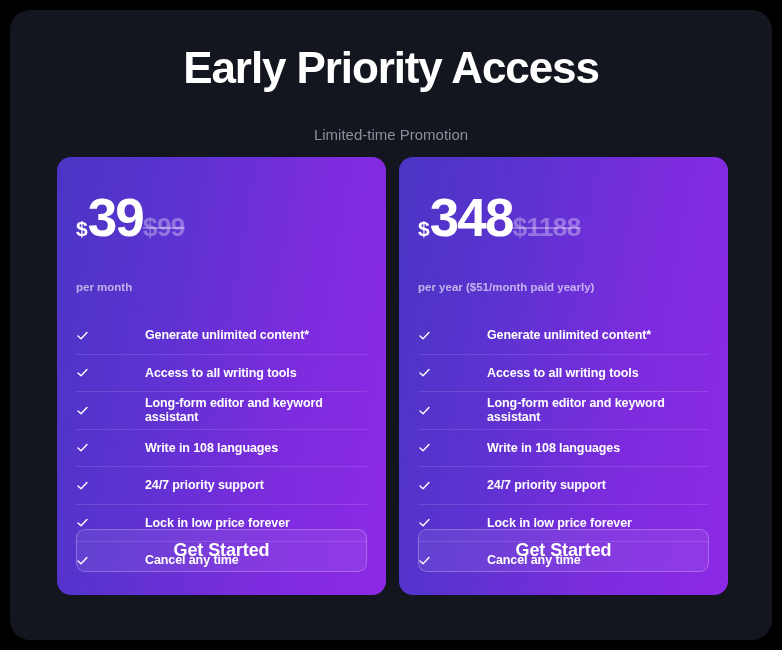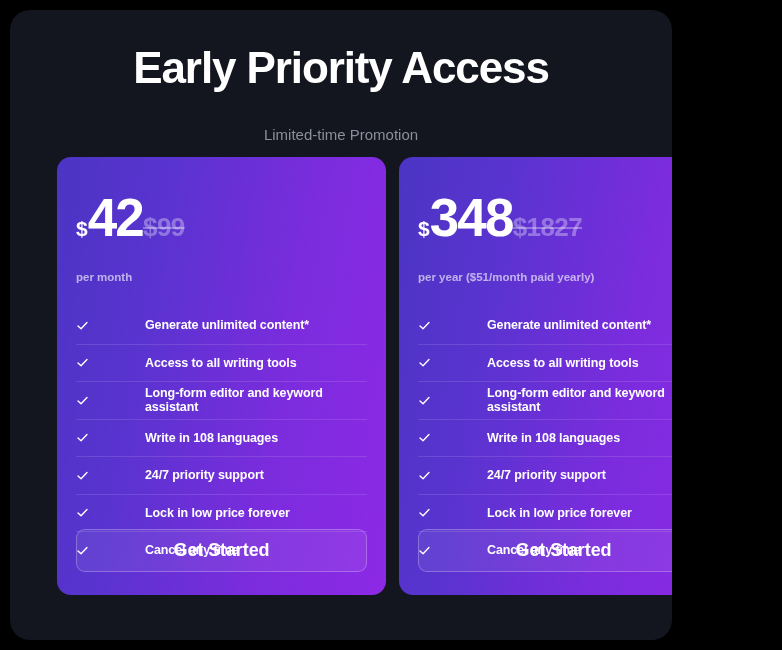--- a/index.html
+++ b/index.html
@@ -13,21 +13,21 @@
     overflow: hidden;
     font-family: "Liberation Sans", sans-serif;
     -webkit-font-smoothing: antialiased;
   }
 
   
   .frame {
     position: absolute;
     left: 10px;
     top: 10px;
-    width: 662px;
+    width: 762px;
     height: 630px;
     background: #13151f;
     border-radius: 20px;
     overflow: hidden;
   }
 
   
   .header {
     text-align: center;
     padding-top: 32px;
@@ -91,21 +91,21 @@
   .old-price {
     font-size: 26px;
     font-weight: 800;
     letter-spacing: -0.6px;
     color: rgba(255,255,255,0.33);
     text-decoration: line-through;
     text-decoration-thickness: 2px;
     line-height: 1;
   }
   .period {
-    margin-top: 24px;
+    margin-top: 34px;
     font-size: 11.5px;
     font-weight: 600;
     color: rgba(255,255,255,0.62);
   }
 
   
   .features {
     list-style: none;
     margin: 0;
     padding: 0;
@@ -170,21 +170,21 @@
   <div class="header">
     <h1 class="page-title">Early Priority Access</h1>
     <p class="page-subtitle">Limited-time Promotion</p>
   </div>
 
   <div class="cards">
 
     <div class="card">
       <div class="price-row">
         <span class="currency">$</span>
-        <span class="amount">42</span>
+        <span class="amount">39</span>
         <span class="old-price">$99</span>
       </div>
       <div class="period">per month</div>
 
       <ul class="features">
         <li class="feature">
           <span class="check-icon">
               <svg viewBox="0 0 16 16">
                 <path d="M2.5 8.6 L6.2 12 L13.5 4.4" fill="none" stroke="#ffffff" stroke-width="1.7" stroke-linecap="round" stroke-linejoin="round"></path>
               </svg>
@@ -241,21 +241,21 @@
         </li>
       </ul>
 
       <button class="cta">Get Started</button>
     </div>
 
     <div class="card">
       <div class="price-row">
         <span class="currency">$</span>
         <span class="amount">348</span>
-        <span class="old-price">$1827</span>
+        <span class="old-price">$1188</span>
       </div>
       <div class="period">per year ($51/month paid yearly)</div>
 
       <ul class="features">
         <li class="feature">
           <span class="check-icon">
               <svg viewBox="0 0 16 16">
                 <path d="M2.5 8.6 L6.2 12 L13.5 4.4" fill="none" stroke="#ffffff" stroke-width="1.7" stroke-linecap="round" stroke-linejoin="round"></path>
               </svg>
             </span>

